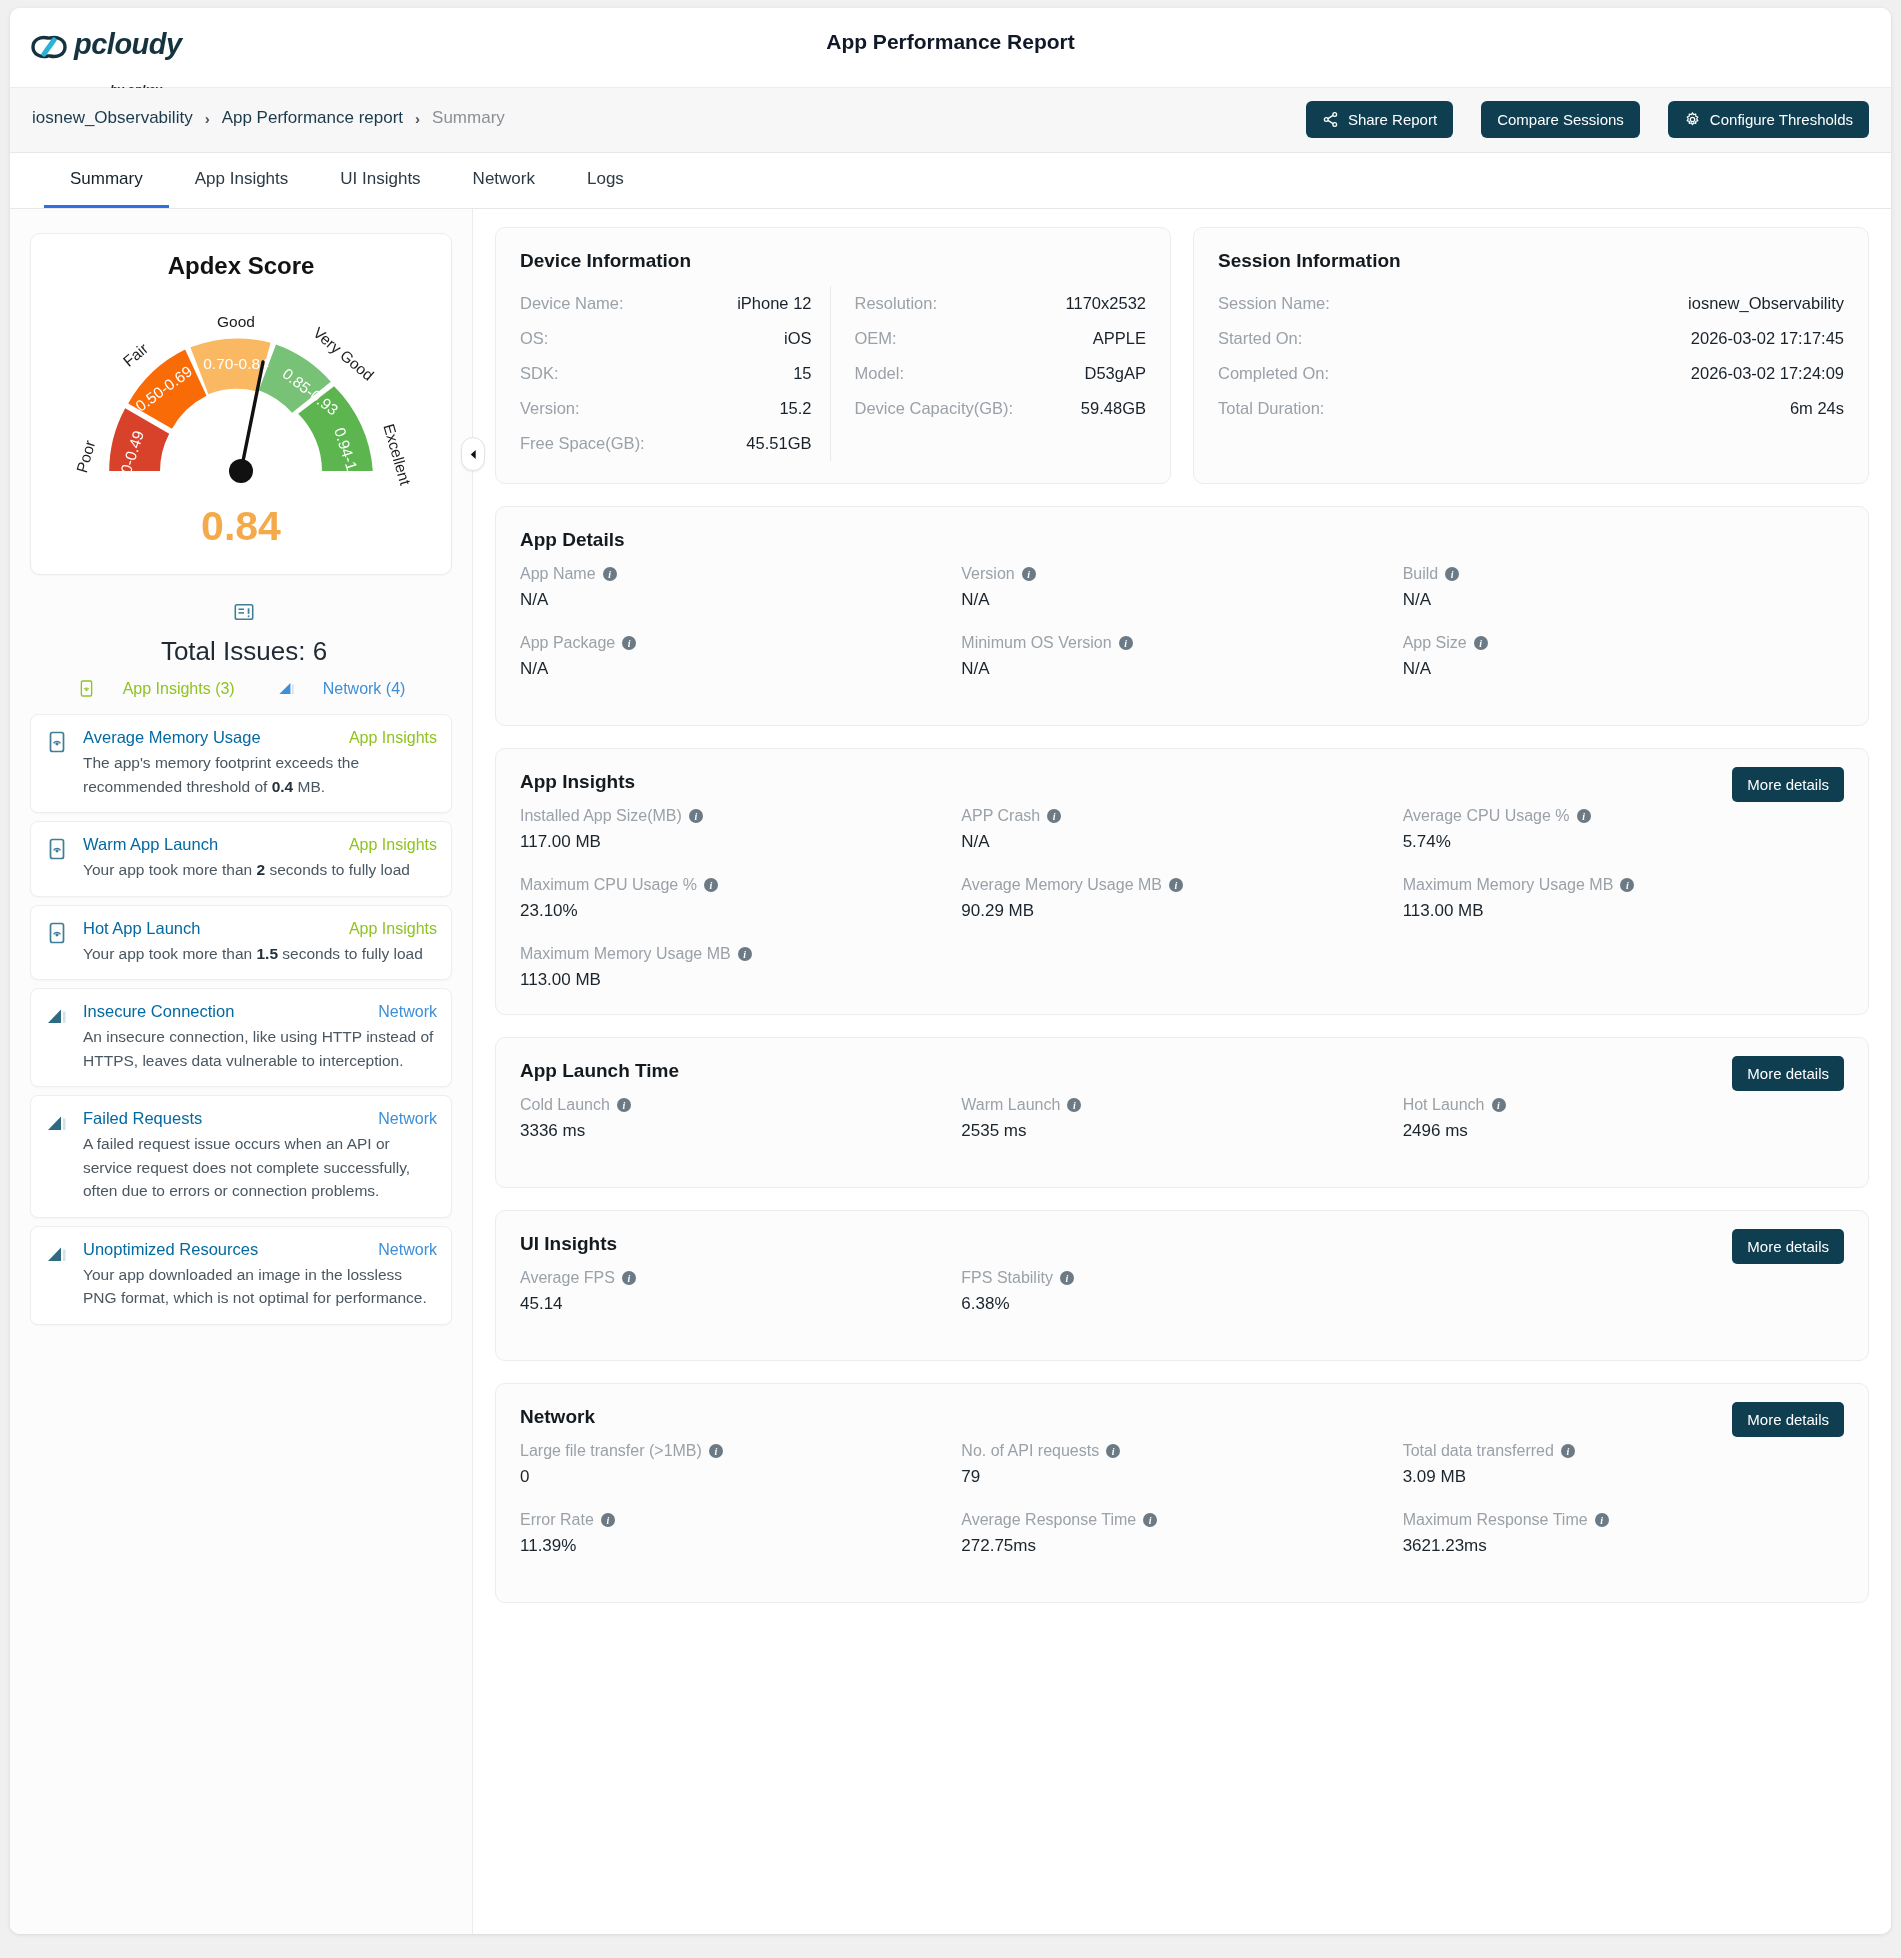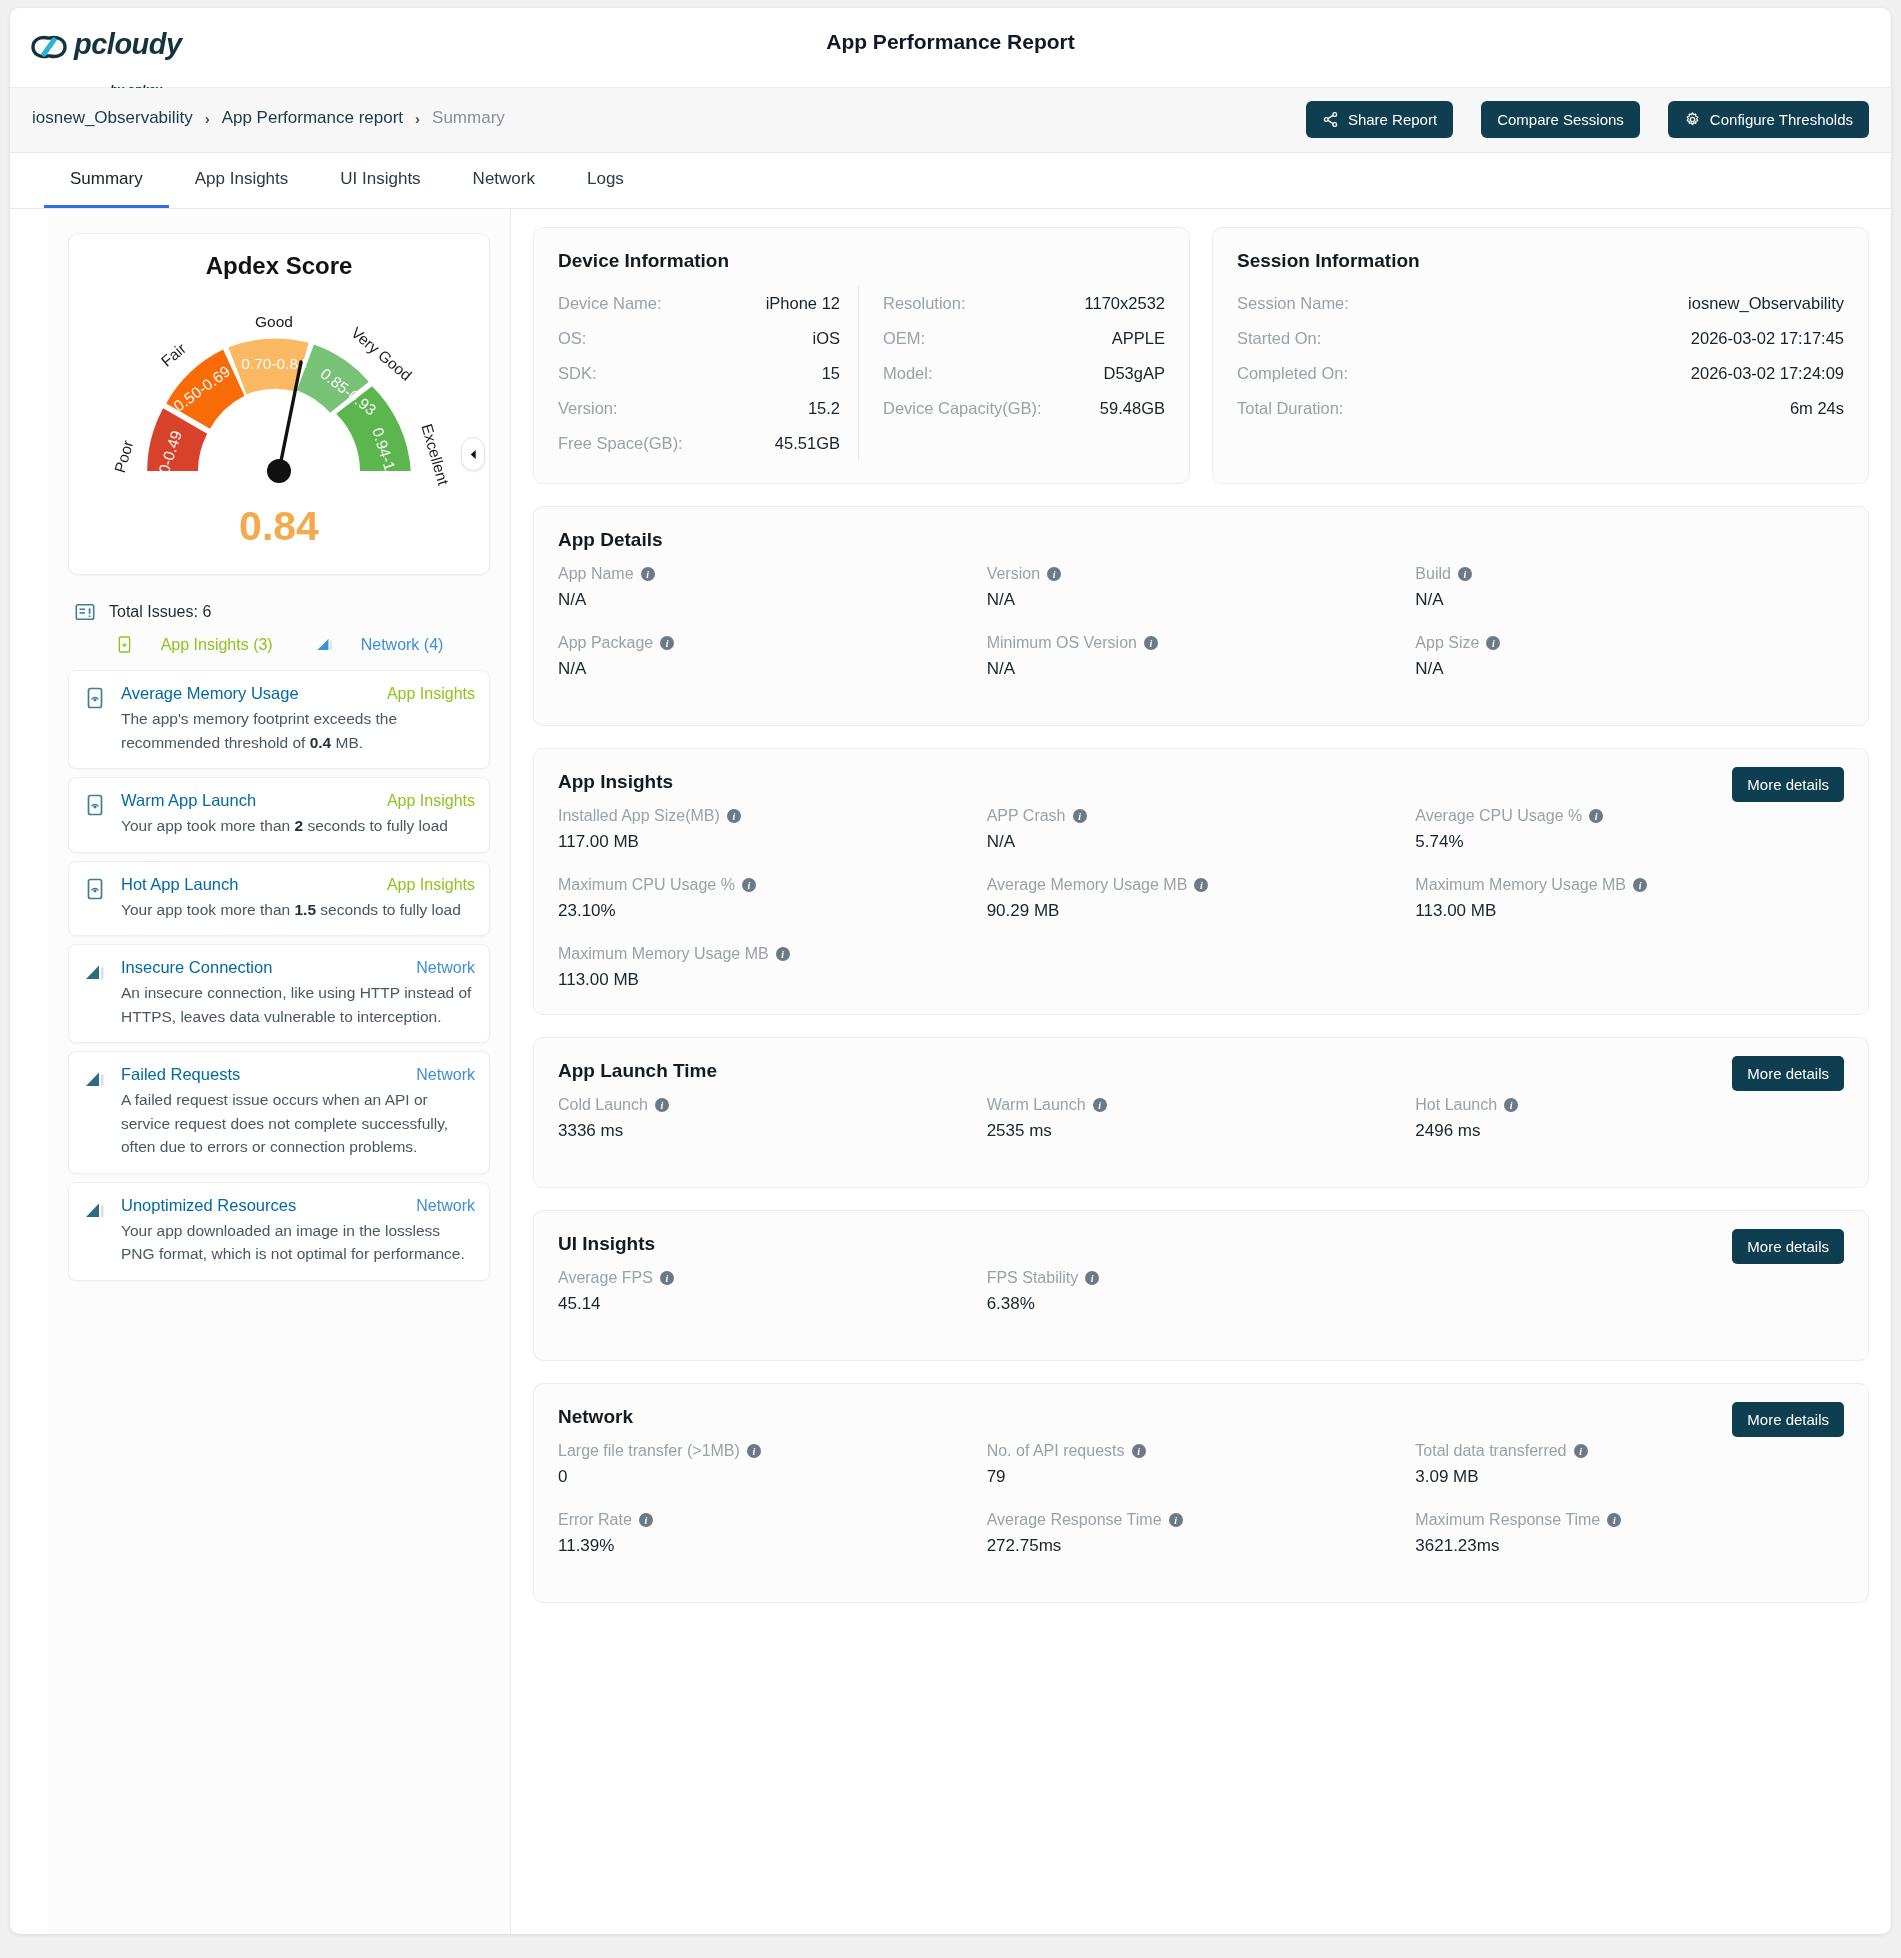--- a/index.html
+++ b/index.html
@@ -76,21 +76,20 @@
   }
   .tab.active { color: #16222b; border-bottom-color: #2f6fe4; }
   
   .content { position: relative; display: flex; height: 1725px; background: #fff; }
   .sidebar {
     width: 463px; flex: 0 0 463px;
     background: #fcfcfc;
     border-right: 1px solid #ececec;
     padding: 24px 20px 0 20px;
     position: relative;
-    margin-left: 38px;
   }
   .collapse-btn {
     position: absolute; left: 451px; top: 228px;
     width: 24px; height: 34px; border-radius: 12px;
     background: #fff; border: 1px solid #e4e4e6;
     display: flex; align-items: center; justify-content: center;
     cursor: pointer; z-index: 5; box-shadow: 0 1px 2px rgba(0,0,0,.08);
   }
   .gauge-card {
     background: #fff; border: 1px solid #ececec; border-radius: 10px;
@@ -98,21 +97,21 @@
     box-shadow: 0 1px 2px rgba(0,0,0,.03);
   }
   .gauge-title { text-align: center; font-size: 24px; font-weight: bold; color: #121212; }
   .gauge-wrap { display: flex; justify-content: center; margin-top: 6px; }
   .gauge-value {
     text-align: center; font-size: 41px; font-weight: bold; color: #f4a94a;
     margin-top: 2px;
   }
   .issues-head {
     display: flex; align-items: center; gap: 13px;
-    margin: 26px 0 0 6px; font-size: 16px; color: #1f2a33;
+    margin: 26px 0 0 6px; font-size: 26px; color: #1f2a33; flex-direction: column;
   }
   .issues-legend {
     display: flex; gap: 42px; justify-content: center;
     margin: 12px 0 16px 0; font-size: 16px;
   }
   .legend-item { display: flex; align-items: center; gap: 27px; cursor: pointer; }
   .legend-app { color: #8fc31f; }
   .legend-net { color: #3e8fd6; }
   .issue-card {
     background: #fff; border: 1px solid #eeeeee; border-radius: 8px;

